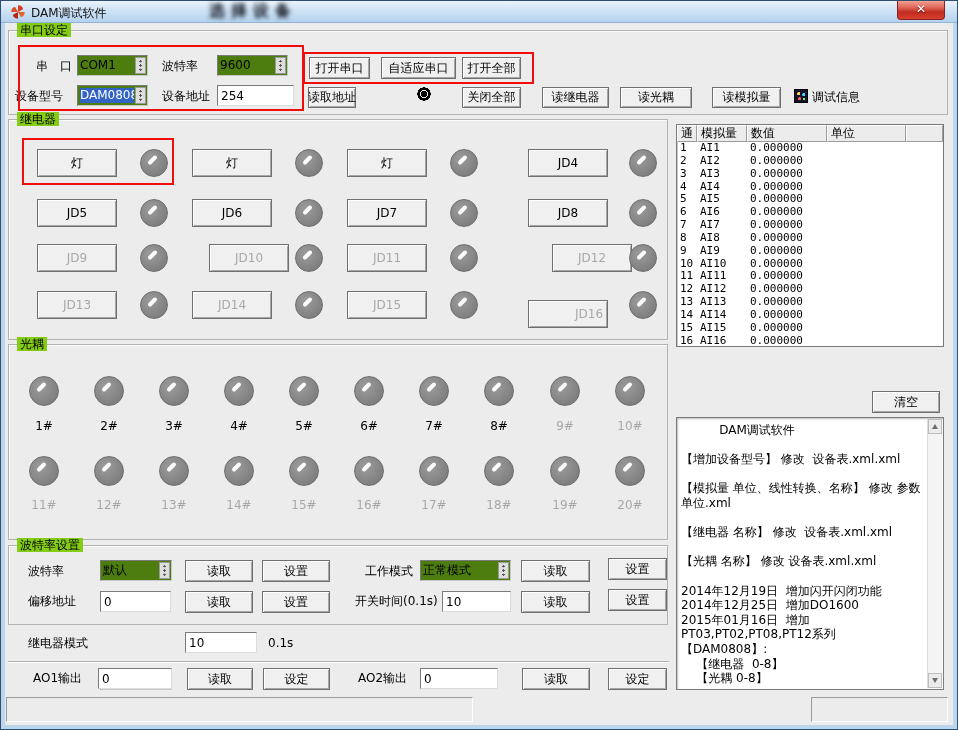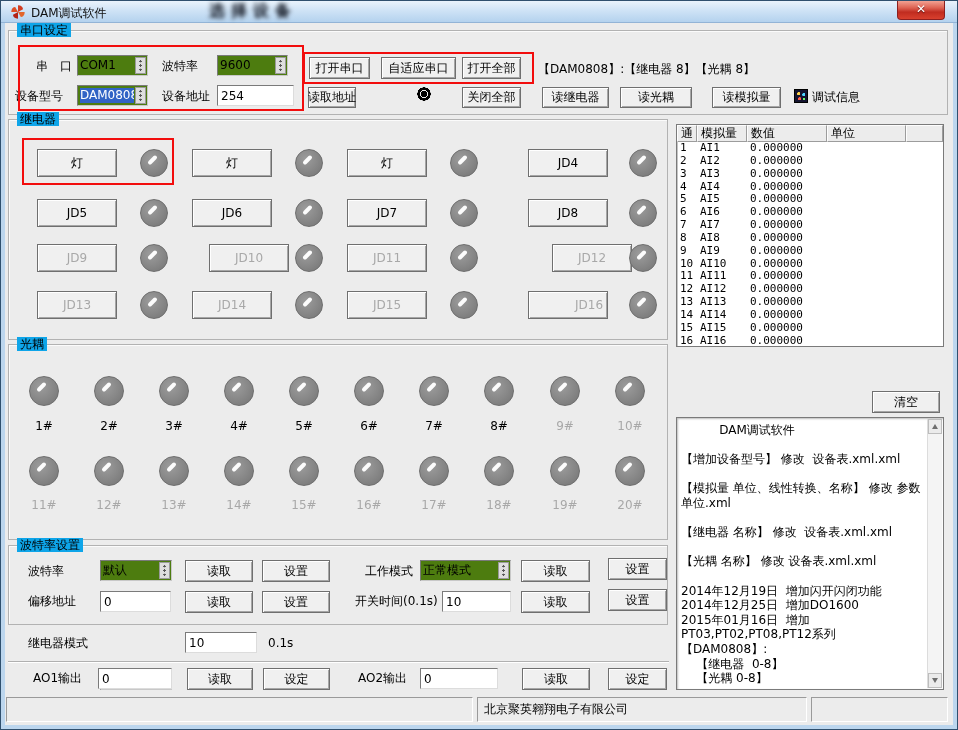--- a/index.html
+++ b/index.html
@@ -10,21 +10,21 @@
   background:linear-gradient(#eaf3fc,#cfe3f6 45%,#b4d2ee);border-bottom:1px solid #93b4d6;}
 .logo{position:absolute;left:9px;top:3px;width:16px;height:16px;}
 .title-text{position:absolute;left:30px;top:4px;font-size:12px;color:#111;}
 .bg-title{position:absolute;left:208px;top:0px;font-size:16px;font-weight:bold;color:#121722;
   filter:blur(2.3px);letter-spacing:6px;}
 .close-btn{position:absolute;left:897px;top:1px;width:48px;height:19px;cursor:pointer;
   background:linear-gradient(#f2a192,#dd6252 38%,#c02c20 62%,#d8402e);
   border:1px solid #8c1f1f;border-top:none;border-radius:0 0 4px 4px;
   color:#fff;text-align:center;line-height:16px;font-size:12px;font-weight:bold;text-shadow:0 1px 1px #5a0f0f;}
 .groupbox{position:absolute;border:1px solid #b2b2b2;box-shadow:inset 1px 1px 0 #fbfbfb;}
-.group-label{position:absolute;top:-8px;left:8px;background:#0ea5e9;padding:0 3px;font-size:12px;line-height:14px;}
+.group-label{position:absolute;top:-8px;left:8px;background:#84cc16;padding:0 3px;font-size:12px;line-height:14px;}
 .lbl{position:absolute;font-size:12px;line-height:14px;white-space:nowrap;}
 .btn{position:absolute;background:#f0f0f0;border:1px solid #6f6f6f;cursor:pointer;
   box-shadow:inset 1px 1px 0 #ffffff, inset -1px -1px 0 #a6a6a6;
   display:flex;align-items:center;justify-content:center;font-size:12px;white-space:nowrap;}
 .btn.disabled{color:#a8a8a8;}
 .tinput{position:absolute;background:#fff;border:1px solid;border-color:#7a7a7a #dcdcdc #dcdcdc #7a7a7a;
   font-size:12px;padding:1px 3px;font-family:"DejaVu Sans","Liberation Sans",sans-serif;outline:none;}
 .combo{position:absolute;height:21px;background:#4d7c0f;border:1px solid;border-color:#7a7a7a #c8c8c8 #c8c8c8 #7a7a7a;cursor:pointer;}
 .combo-text{position:absolute;left:2px;top:2px;right:13px;bottom:2px;font-size:12px;line-height:15px;overflow:hidden;white-space:nowrap;}
 .combo-sb{position:absolute;top:1px;right:1px;bottom:1px;width:11px;background:#dedede;border:1px solid #9a9a9a;
@@ -112,21 +112,20 @@
   <div class="combo selected" style="left:77px;top:85px;width:71px;">
     <span class="combo-text" style="background: rgb(49, 99, 197); color: rgb(255, 255, 255);">DAM0808</span>
     <span class="combo-sb"></span>
   </div>
   <span class="lbl" style="left:162px;top:89px;">设备地址</span>
   <input class="tinput" style="left: 217px; top: 85px; width: 77px; height: 21px;" value="254">
 
   <div class="btn" style="left:309px;top:57px;width:61px;height:22px;">打开串口</div>
   <div class="btn" style="left:381px;top:57px;width:75px;height:22px;">自适应串口</div>
   <div class="btn" style="left:462px;top:57px;width:59px;height:22px;">打开全部</div>
-  <span class="summary" style="left:538px;top:61px;">【DAM0808】:【继电器  8】【光耦 8】</span>
 
   <div class="btn" style="left:308px;top:87px;width:48px;height:21px;">读取地址</div>
   <div class="status-dot" style="left:417px;top:87px;"></div>
   <div class="btn" style="left:462px;top:87px;width:59px;height:21px;">关闭全部</div>
   <div class="btn" style="left:542px;top:87px;width:67px;height:21px;">读继电器</div>
   <div class="btn" style="left:620px;top:87px;width:72px;height:21px;">读光耦</div>
   <div class="btn" style="left:712px;top:87px;width:69px;height:21px;">读模拟量</div>
   <div class="debug-icon" style="left:794px;top:89px;"></div>
   <span class="lbl" style="left:812px;top:90px;">调试信息</span>
 
@@ -156,21 +155,21 @@
         <div class="btn relay-btn disabled" style="left: 338px; top: 124px;">JD11</div>
         <div class="led" style="left: 441px; top: 124px;"></div>
         <div class="btn relay-btn disabled" style="left: 519px; top: 124px; margin-left: 24px;">JD12</div>
         <div class="led" style="left: 620px; top: 124px;"></div>
         <div class="btn relay-btn disabled" style="left: 28px; top: 171px;">JD13</div>
         <div class="led" style="left: 131px; top: 171px;"></div>
         <div class="btn relay-btn disabled" style="left: 183px; top: 171px;">JD14</div>
         <div class="led" style="left: 286px; top: 171px;"></div>
         <div class="btn relay-btn disabled" style="left: 338px; top: 171px;">JD15</div>
         <div class="led" style="left: 441px; top: 171px;"></div>
-        <div class="btn relay-btn disabled" style="left: 519px; top: 171px; padding-left: 42px;">JD16</div>
+        <div class="btn relay-btn disabled" style="left: 519px; top: 180px; padding-left: 42px;">JD16</div>
         <div class="led" style="left: 620px; top: 171px;"></div>
       </div>
   </div>
   <div class="annotation" style="left: 22px; top: 138px; width: 152px; height: 47px; border-color: rgb(242, 13, 13);"></div>
 
   <div class="atable">
     <div class="thead">
         <div class="th c0">通</div>
         <div class="th c1">模拟量</div>
         <div class="th c2">数值</div>
@@ -409,18 +408,15 @@
   <span class="lbl" style="left:33px;top:671px;">AO1输出</span>
   <input class="tinput" style="left: 98px; top: 668px; width: 74px; height: 21px;" value="0">
   <div class="btn" style="left:187px;top:668px;width:66px;height:22px;">读取</div>
   <div class="btn" style="left:263px;top:668px;width:67px;height:22px;">设定</div>
   <span class="lbl" style="left:358px;top:671px;">AO2输出</span>
   <input class="tinput" style="left: 420px; top: 668px; width: 78px; height: 21px;" value="0">
   <div class="btn" style="left:522px;top:668px;width:68px;height:22px;">读取</div>
   <div class="btn" style="left:608px;top:668px;width:59px;height:22px;">设定</div>
 
   <div class="seg" style="left:6px;width:467px;"></div>
-  <div class="seg" style="left:477px;width:330px;">
-    <span>北京聚英翱翔电子有限公司</span>
-  </div>
   <div class="seg" style="left:811px;width:137px;"></div>
 
 </div>
 
 </body></html>

